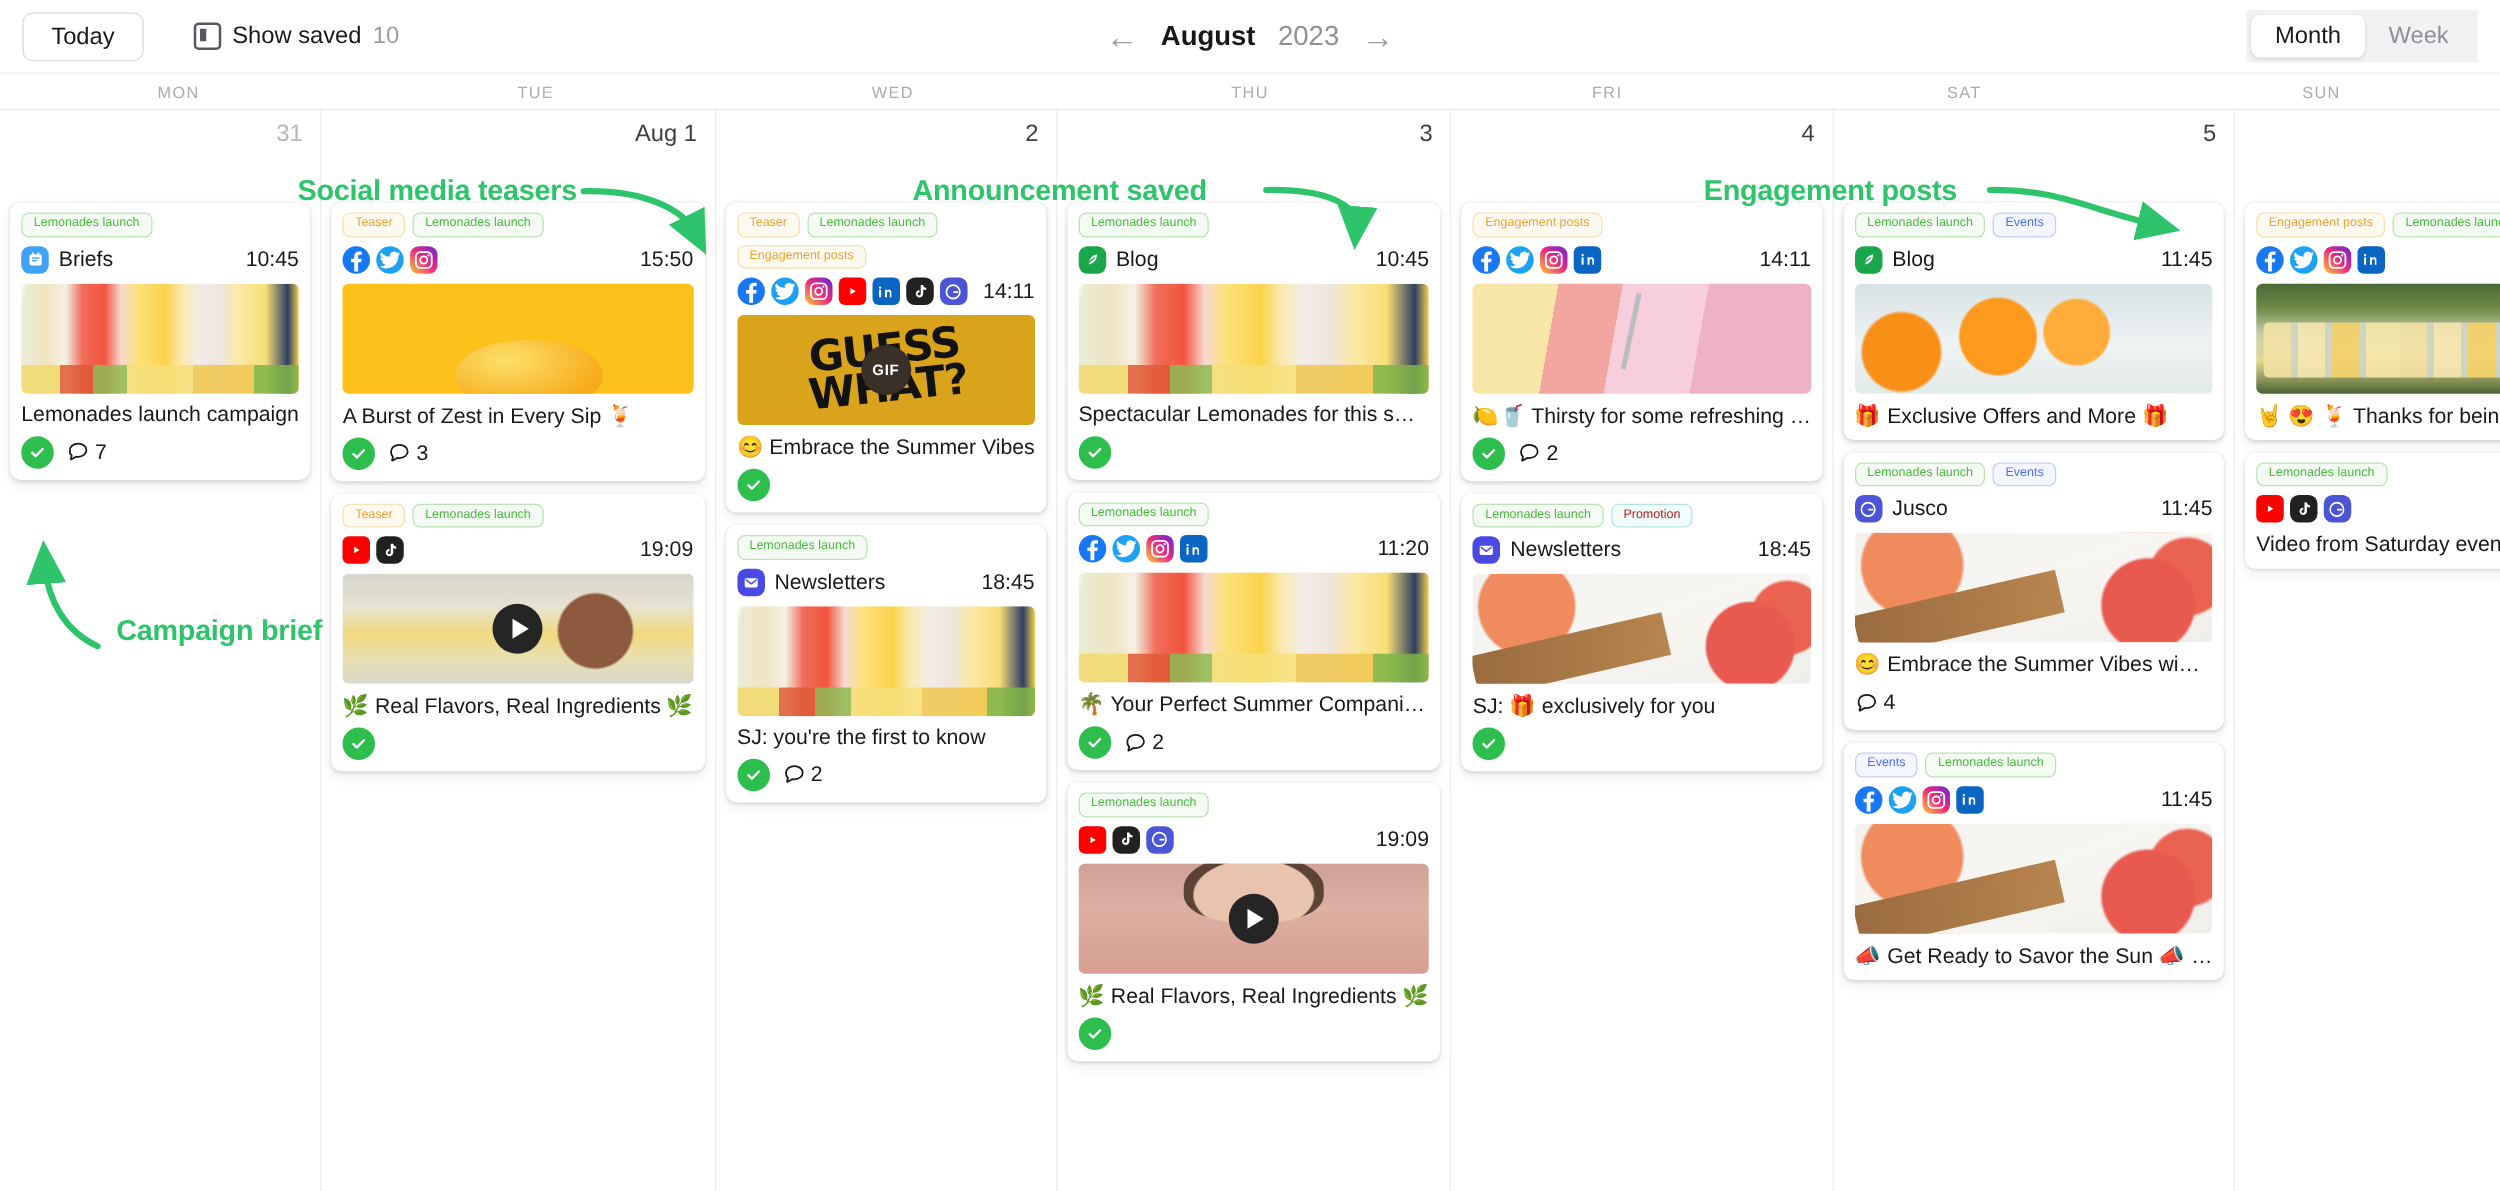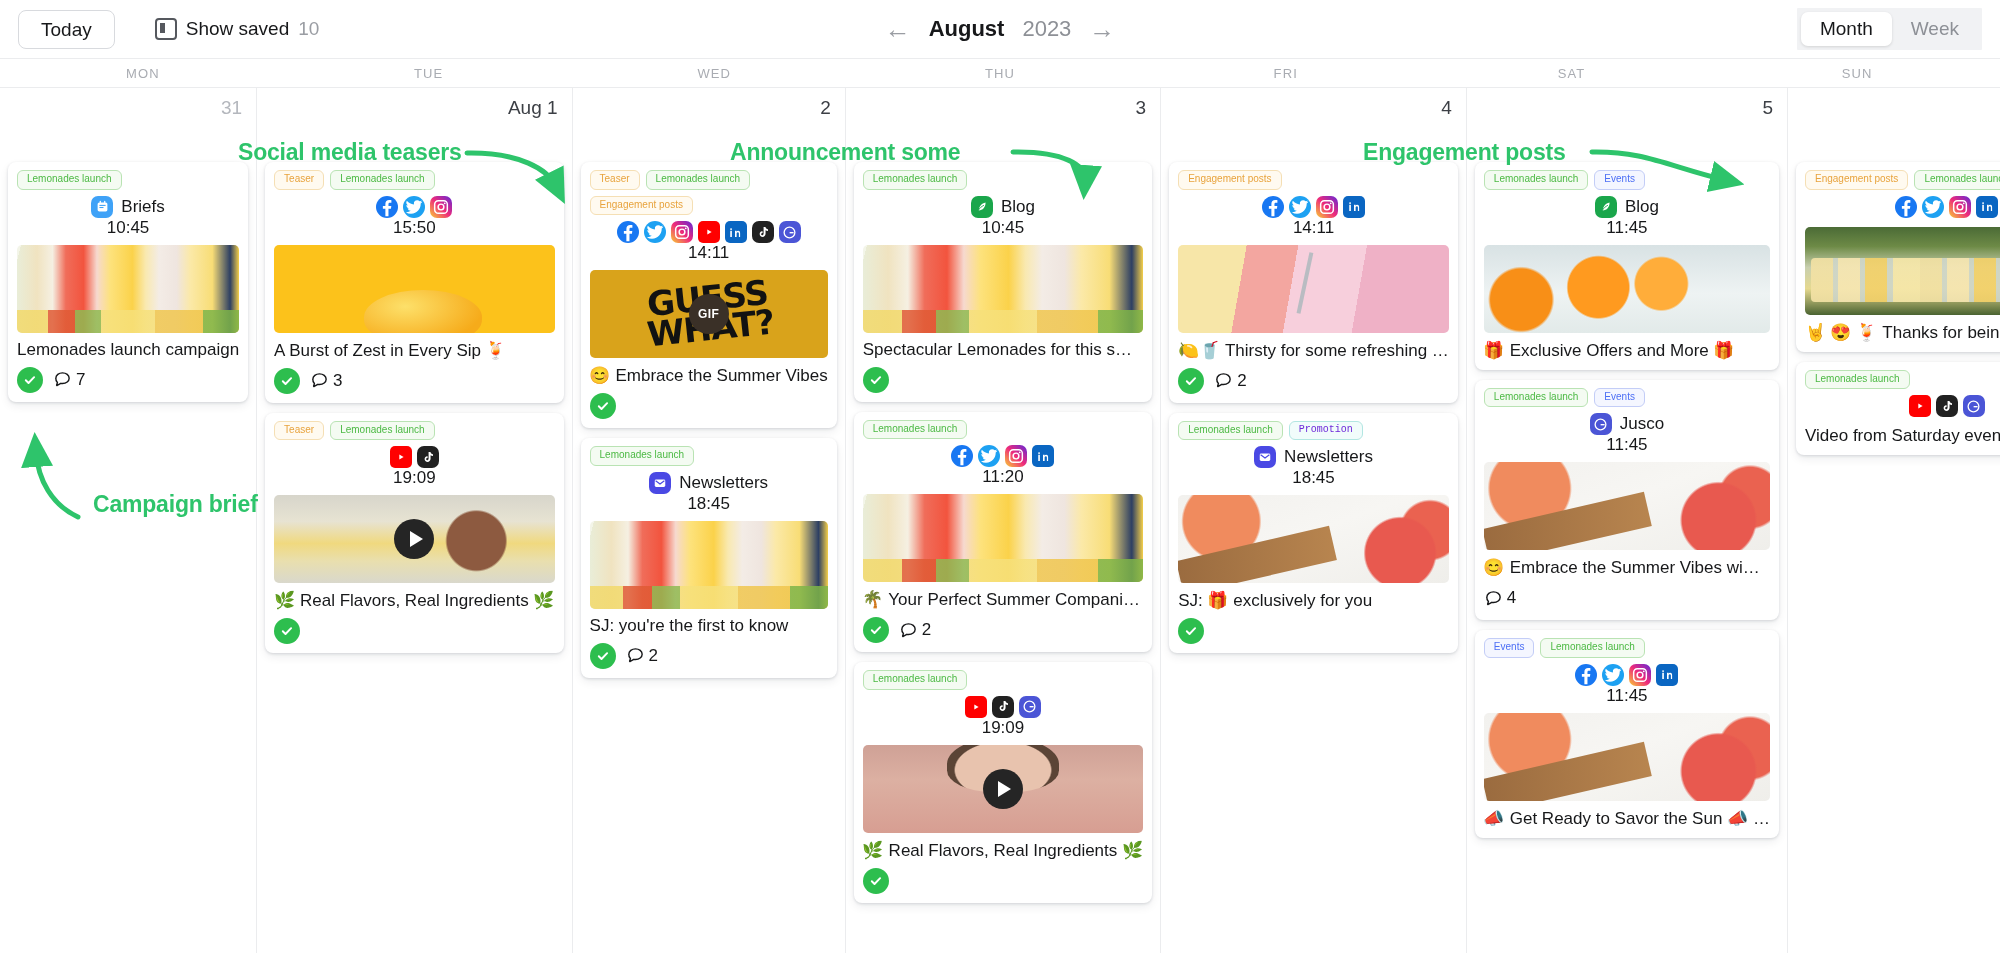--- a/index.html
+++ b/index.html
@@ -161,29 +161,28 @@
     font-size: 10px;
     padding: 2px 9px 3px;
     border-radius: 6px;
     border: 1px solid;
     line-height: 1.25;
     white-space: nowrap;
   }
   .tag.green  { color: #4cb944; border-color: #b9e3b3; background: #f4fbf2; }
   .tag.orange { color: #e8a33d; border-color: #f5dfb4; background: #fffaf0; }
   .tag.blue   { color: #4c6ef5; border-color: #c3cdf7; background: #f4f6ff; }
-  .tag.teal   { color: #6d28d9; border-color: #b2e6e2; background: #f1fcfb; font-family: Liberation Mono, monospace; }
+  .tag.teal   { color: #b91c1c; border-color: #b2e6e2; background: #f1fcfb; }
 
   .metarow {
     display: flex;
     align-items: center;
     justify-content: space-between;
     margin-bottom: 7px;
     min-height: 24px;
-    flex-direction: column;
   }
   .metaleft { display: flex; align-items: center; gap: 5px; }
   .chan-name { font-size: 17px; color: #17181a; margin-left: 3px; }
   .time { font-size: 17px; color: #17181a; font-weight: 500; }
 
   
   .ic {
     width: 22px; height: 22px;
     border-radius: 6px;
     display: inline-flex;
@@ -976,21 +975,21 @@
             </div>
           </div>
           <div class="cardtitle">Video from Saturday event</div>
         </div>
       </div>
     </div>
   </div>
 
 <div class="overlay">
   <div class="anno" style="left:238px; top:139px;">Social media teasers</div>
-  <div class="anno" style="left:730px; top:139px;">Announcement some</div>
+  <div class="anno" style="left:730px; top:139px;">Announcement saved</div>
   <div class="anno" style="left:1363px; top:139px;">Engagement posts</div>
   <div class="anno" style="left:93px; top:491px;">Campaign brief</div>
 
   <svg class="anno-svg" style="left:0; top:0;" width="2000" height="953">
     <defs>
       <marker id="ah" markerWidth="7" markerHeight="7" refX="3" refY="3.2" orient="auto">
         <path d="M0,0 L7,3.2 L0,6.4 z" fill="#2ec46b"></path>
       </marker>
     </defs>
     <path d="M467,153 C520,152 548,170 556,186" stroke="#2ec46b" stroke-width="5" fill="none" stroke-linecap="round" marker-end="url(#ah)"></path>

